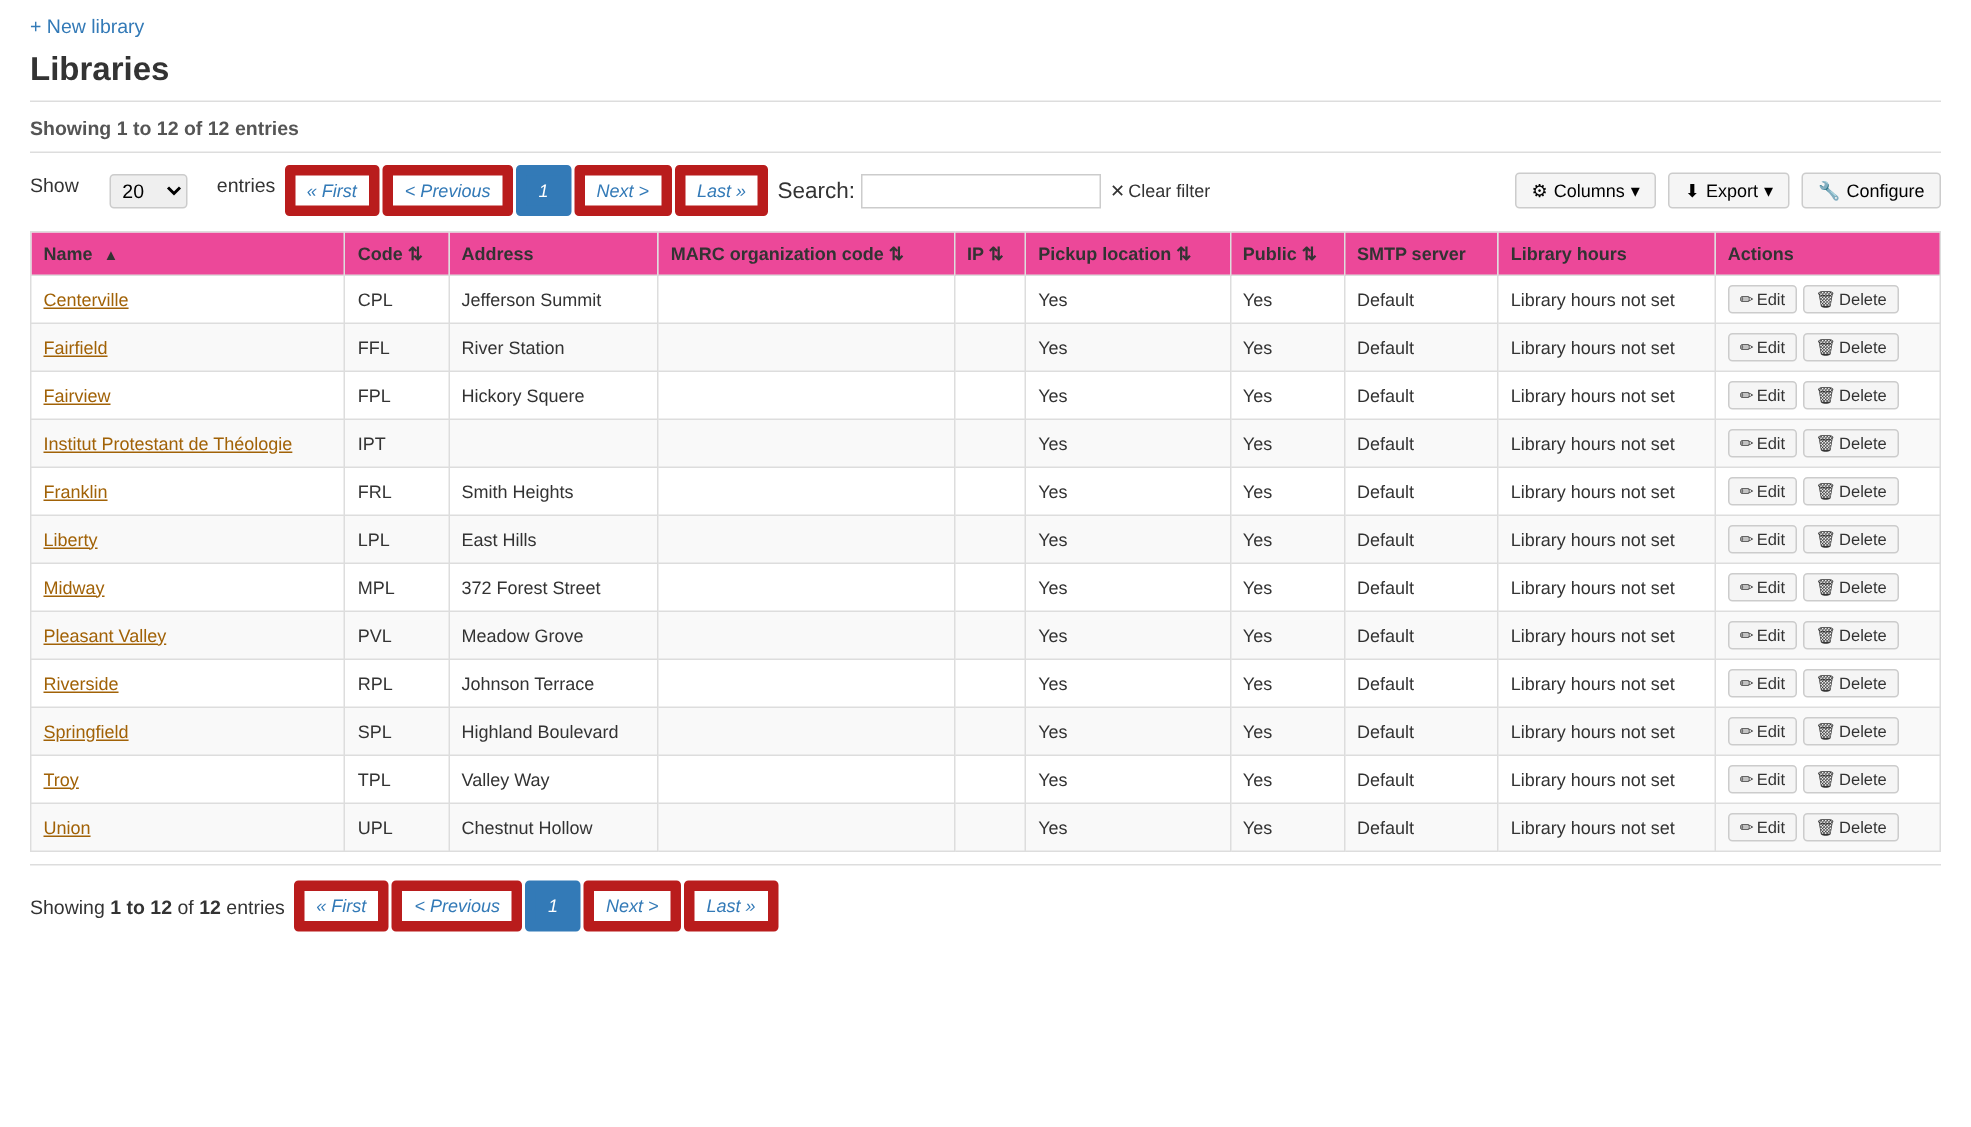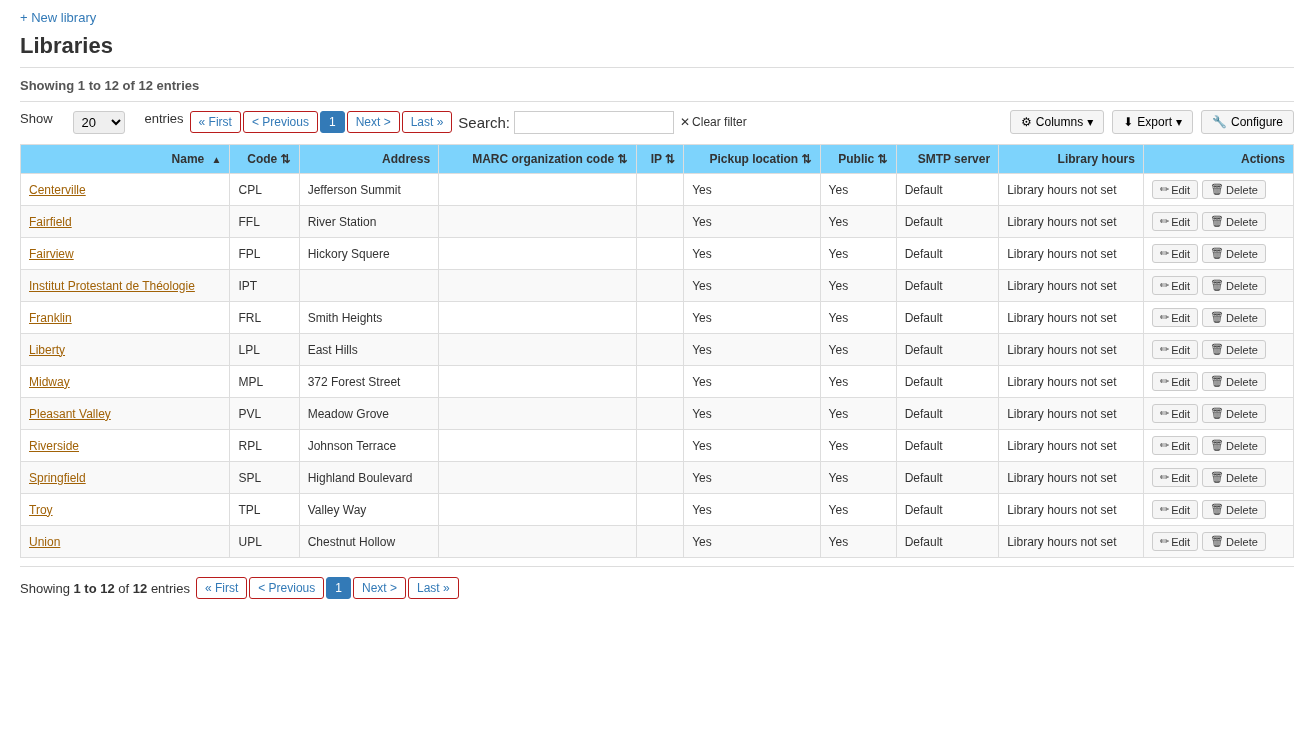--- a/index.html
+++ b/index.html
@@ -9,36 +9,36 @@
     h1 { font-size: 22px; font-weight: bold; margin-bottom: 10px; border-bottom: 1px solid #ddd; padding-bottom: 8px; }
     .showing-info { font-size: 13px; color: #555; margin-bottom: 8px; }
     .showing-info span { font-weight: bold; }
     .controls-row { display: flex; align-items: center; justify-content: space-between; margin-bottom: 10px; flex-wrap: wrap; gap: 6px; }
     .left-controls { display: flex; align-items: center; gap: 6px; }
     .right-controls { display: flex; align-items: center; gap: 8px; }
     .show-entries { display: flex; align-items: flex-start; gap: 20px; }
     select { padding: 2px 4px; border: 1px solid #ccc; border-radius: 3px; font-size: 13px; }
     .pagination { display: flex; align-items: center; gap: 2px; }
     .pagination button, .pagination .page-num {
-      border: 1px solid #b91c1c; background: #fff; padding: 3px 8px;
-      cursor: pointer; font-size: 12px; border-radius: 3px; color: #337ab7;
+      border: 7px solid #b91c1c; background: #fff; padding: 3px 8px;
+      cursor: pointer; font-size: 12px; border-radius: 3px; color: #337ab7; font-style: italic;
     }
     .pagination .page-num.active { background: #337ab7; color: #fff; border-color: #337ab7; }
     .search-group { display: flex; align-items: center; gap: 4px; }
     .search-group label { font-size: 15px; }
     .search-input { border: 1px solid #ccc; padding: 3px 6px; font-size: 13px; width: 160px; }
     .clear-filter { color: #333; cursor: pointer; font-size: 12px; display: flex; align-items: center; gap: 2px; text-decoration: none; }
     .toolbar-btn {
       border: 1px solid #ccc; background: #f5f5f5; padding: 4px 10px;
       cursor: pointer; font-size: 12px; border-radius: 3px; display: flex; align-items: center; gap: 4px;
     }
     table { width: 100%; border-collapse: collapse; font-size: 12px; }
     th {
-      background: #7dd3fc; border: 1px solid #ddd; padding: 7px 8px;
-      text-align: right; font-weight: bold; font-size: 12px; white-space: nowrap;
+      background: #ec4899; border: 1px solid #ddd; padding: 7px 8px;
+      text-align: left; font-weight: bold; font-size: 12px; white-space: nowrap;
     }
     th.sortable { cursor: pointer; }
     th .sort-arrow { margin-left: 4px; color: #333; font-size: 10px; }
     td { border: 1px solid #ddd; padding: 6px 8px; vertical-align: middle; }
     tr:nth-child(even) td { background: #f9f9f9; }
     .name-col { color: #a16207; cursor: pointer; }
     .actions-cell { display: flex; align-items: center; gap: 4px; white-space: nowrap; }
     .edit-btn, .delete-btn {
       border: 1px solid #ccc; padding: 2px 7px; font-size: 11px;
       cursor: pointer; border-radius: 3px; display: flex; align-items: center; gap: 2px;

